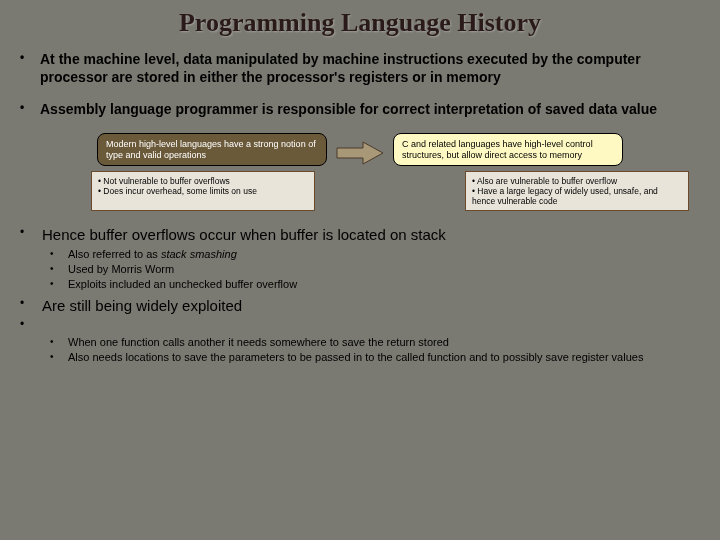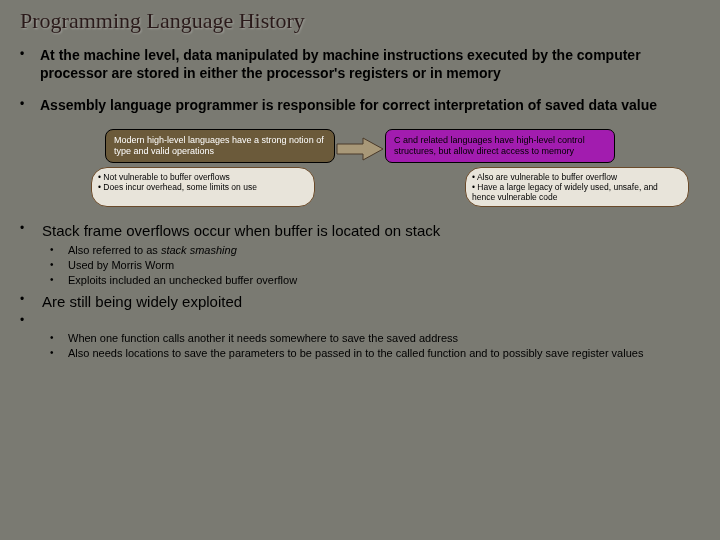--- a/index.html
+++ b/index.html
@@ -10,77 +10,76 @@
     background: #7a7a72;
     font-family: Arial, sans-serif;
     color: #000;
     overflow: hidden;
   }
   .slide {
     padding: 8px 20px 10px 20px;
   }
   .title {
     font-family: Georgia, 'Times New Roman', serif;
-    font-size: 22px;
+    font-size: 26px;
     color: #2a1a1a;
-    text-align: left;
+    text-align: center;
     margin-bottom: 12px;
-    font-weight: normal;
+    font-weight: bold;
     text-shadow: 1px 1px 2px rgba(255,255,255,0.3);
   }
   .main-bullets {
     list-style: none;
     padding: 0;
     margin: 0;
   }
   .main-bullets > li {
     display: flex;
     margin-bottom: 14px;
     font-size: 14px;
     line-height: 1.3;
     font-weight: bold;
   }
   .bullet-dot {
     min-width: 20px;
     font-size: 12px;
   }
   .diagram-row {
     display: flex;
-    align-items: flex-end;
+    align-items: center;
     justify-content: center;
-    gap: 0;
+    gap: 8px;
     margin: 6px 0 4px 0;
   }
   .box {
     border: 1px solid #000;
     border-radius: 8px;
     padding: 5px 8px;
     font-size: 9px;
     line-height: 1.2;
     width: 230px;
     box-sizing: border-box;
   }
   .box-brown {
     background: #6b5a3a;
     color: #fff;
   }
   .box-white {
-    background: #a21caf;
+    background: #fef9c3;
     color: #000;
-    border-radius: 7px;
   }
   .sub-box-row {
     display: flex;
     justify-content: center;
     gap: 90px;
     margin-bottom: 14px;
   }
   .sub-box {
     border: 1px solid #6a4a2a;
-    border-radius: 16px;
+    border-radius: 0;
     background: #e8e4da;
     font-size: 8.5px;
     padding: 4px 6px;
     width: 210px;
     line-height: 1.2;
     margin-left: 60px;
   }
   .arrow {
     width: 50px;
     height: 28px;
@@ -154,21 +153,21 @@
     </div>
     <div class="sub-box">
       • <span>Also are vulnerable to buffer overflow</span><br>
       • <span>Have a large legacy of widely used, unsafe, and hence vulnerable code</span>
     </div>
   </div>
 
   <ul class="lower-bullets">
     <li>
       <span class="bullet-dot">•</span>
-      <span>Stack frame overflows occur when buffer is located on stack</span>
+      <span>Hence buffer overflows occur when buffer is located on stack</span>
     </li>
   </ul>
   <ul class="sub-list">
     <li>
       <span class="bullet-dot">•</span>
       <span><span>Also referred to as </span><em>stack smashing</em></span>
     </li>
     <li>
       <span class="bullet-dot">•</span>
       <span>Used by Morris Worm</span>
@@ -184,20 +183,20 @@
       <span class="bullet-dot">•</span>
       <span>Are still being widely exploited</span>
     </li>
     <li>
       <span class="bullet-dot">•</span>
     </li>
   </ul>
   <ul class="sub-list">
     <li>
       <span class="bullet-dot">•</span>
-      <span>When one function calls another it needs somewhere to save the saved address</span>
+      <span>When one function calls another it needs somewhere to save the return stored</span>
     </li>
     <li>
       <span class="bullet-dot">•</span>
       <span>Also needs locations to save the parameters to be passed in to the called function and to possibly save register values</span>
     </li>
   </ul>
 </div>
 
 </body></html>

